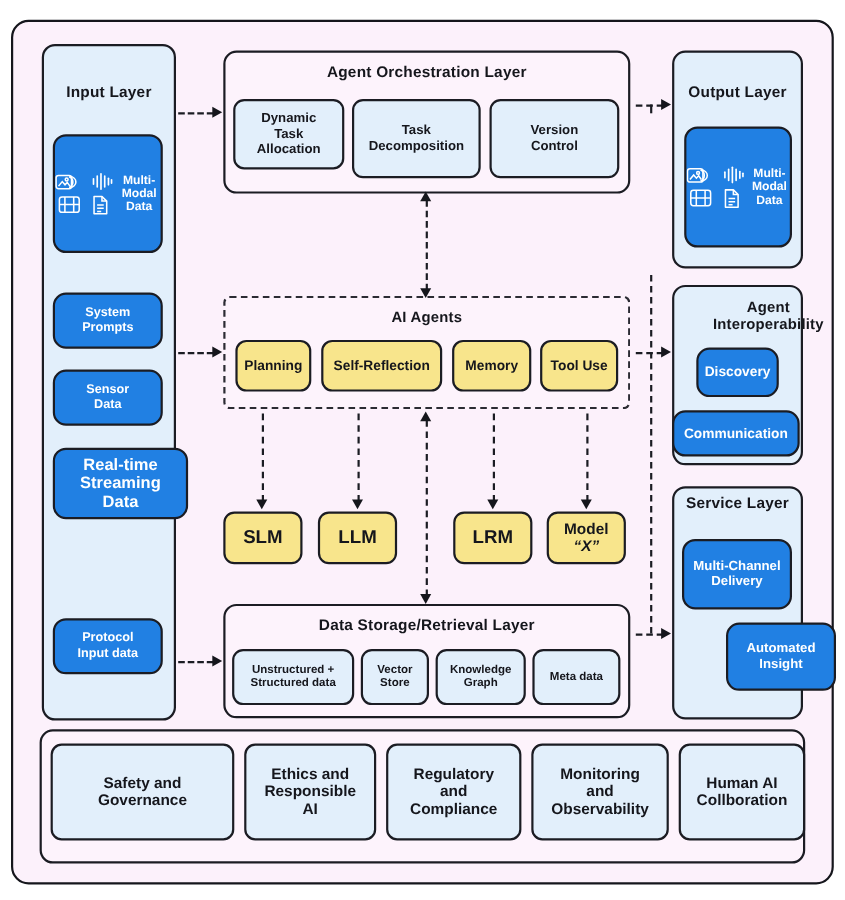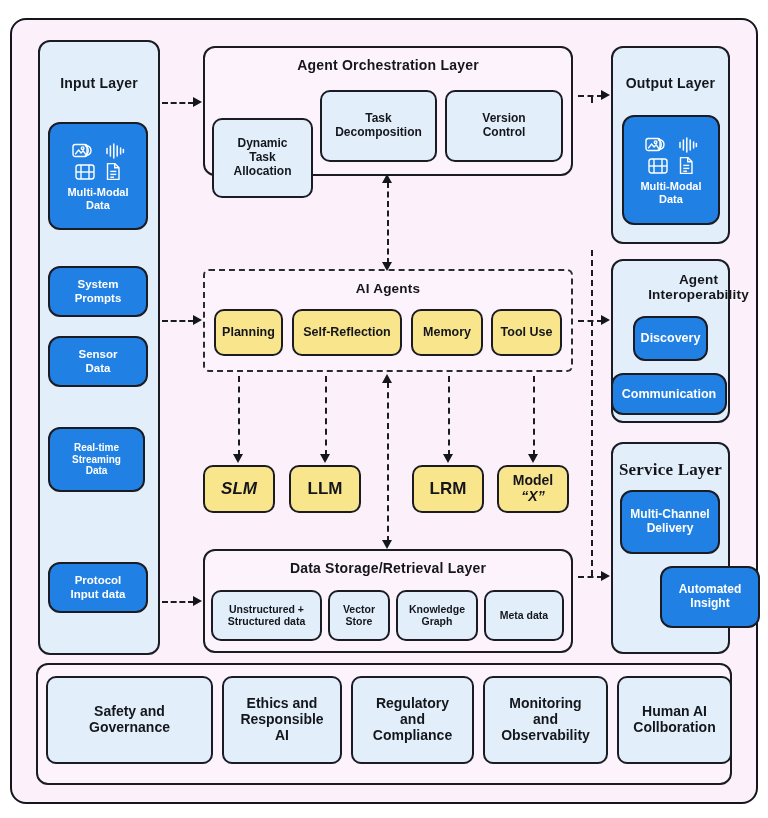--- a/index.html
+++ b/index.html
@@ -34,21 +34,21 @@
     border:2px solid #1b1c23;border-radius:10px;
     line-height:1.14;font-weight:700;color:#15161c;
     padding:2px 3px;
   }
   .box-blue{background:#2180e3;color:#ffffff;border-radius:12px;}
   .box-lightblue{background:#e2effb;color:#15161c;}
   .box-yellow{background:#f8e58c;color:#15161c;}
   .mm-card{
     position:absolute;box-sizing:border-box;background:#2180e3;
     border:2px solid #1b1c23;border-radius:12px;
-    display:flex;flex-direction:column;align-items:center;
+    display:flex;flex-direction:row;align-items:center;
     justify-content:center;gap:4px;color:#fff;
   }
   .mm-icons{display:flex;flex-direction:column;align-items:center;gap:1px;}
   .mm-row{display:flex;align-items:center;justify-content:center;gap:7px;}
   .mm-label{font-weight:700;text-align:center;line-height:1.12;}
   svg{display:block;}
   .h-dash{
     position:absolute;height:0;border-top:2.5px dashed #1b1c23;
   }
   .v-dash{
@@ -134,39 +134,39 @@
       <div>System</div>
       <div>Prompts</div>
     </div>
   </div>
   <div class="box box-blue" style="left:48px;top:336px;width:100px;height:51px;font-size:11.5px;">
     <div>
       <div>Sensor</div>
       <div>Data</div>
     </div>
   </div>
-  <div class="box box-blue" style="left:48px;top:427px;width:97px;height:65px;font-size:10px;">
+  <div class="box box-blue" style="left:48px;top:407px;width:123px;height:65px;font-size:15px;">
     <div>
       <div>Real-time</div>
       <div>Streaming</div>
       <div>Data</div>
     </div>
   </div>
   <div class="box box-blue" style="left:48px;top:562px;width:100px;height:51px;font-size:11.5px;">
     <div>
       <div>Protocol</div>
       <div>Input data</div>
     </div>
   </div>
 
   <div class="panel panel-pink" style="left:203px;top:46px;width:370px;height:130px;">
   </div>
   <div class="panel-title" style="left:203px;top:58px;width:370px;font-size:14px;">Agent Orchestration Layer</div>
 
-  <div class="box box-lightblue" style="left:212px;top:90px;width:101px;height:80px;font-size:12px;margin-top:28px;">
+  <div class="box box-lightblue" style="left:212px;top:90px;width:101px;height:64px;font-size:12px;">
     <div>
       <div>Dynamic</div>
       <div>Task</div>
       <div>Allocation</div>
     </div>
   </div>
   <div class="box box-lightblue" style="left:320px;top:90px;width:117px;height:72px;font-size:12px;">
     <div>
       <div>Task</div>
       <div>Decomposition</div>
@@ -189,21 +189,21 @@
   <div class="box box-yellow" style="left:292px;top:309px;width:110px;height:47px;font-size:12.5px;">
     <span>Self-Reflection</span>
   </div>
   <div class="box box-yellow" style="left:411px;top:309px;width:72px;height:47px;font-size:12.5px;">
     <span>Memory</span>
   </div>
   <div class="box box-yellow" style="left:491px;top:309px;width:71px;height:47px;font-size:12.5px;">
     <span>Tool Use</span>
   </div>
 
-  <div class="box box-yellow" style="left:203px;top:465px;width:72px;height:48px;font-size:17px;font-style:italic;">
+  <div class="box box-yellow" style="left:203px;top:465px;width:72px;height:48px;font-size:17px;">
     <span>SLM</span>
   </div>
   <div class="box box-yellow" style="left:289px;top:465px;width:72px;height:48px;font-size:17px;">
     <span>LLM</span>
   </div>
   <div class="box box-yellow" style="left:412px;top:465px;width:72px;height:48px;font-size:17px;">
     <span>LRM</span>
   </div>
   <div class="box box-yellow" style="left:497px;top:465px;width:72px;height:48px;font-size:14px;">
     <div>
@@ -299,21 +299,21 @@
   </div>
   <div class="box box-blue" style="left:633px;top:316px;width:75px;height:45px;font-size:12.5px;">
     <span>Discovery</span>
   </div>
   <div class="box box-blue" style="left:611px;top:373px;width:116px;height:42px;font-size:12.5px;">
     <span>Communication</span>
   </div>
 
   <div class="panel panel-lightblue" style="left:611px;top:442px;width:119px;height:212px;">
   </div>
-  <div class="panel-title" style="left:611px;top:460px;width:119px;font-size:17px;font-family:Liberation Serif, serif;">Service Layer</div>
+  <div class="panel-title" style="left:611px;top:450px;width:119px;font-size:14px;">Service Layer</div>
   <div class="box box-blue" style="left:620px;top:490px;width:100px;height:64px;font-size:12px;">
     <div>
       <div>Multi-Channel</div>
       <div>Delivery</div>
     </div>
   </div>
   <div class="box box-blue" style="left:620px;top:566px;width:100px;height:62px;font-size:12px;margin-left:40px;">
     <div>
       <div>Automated</div>
       <div>Insight</div>

